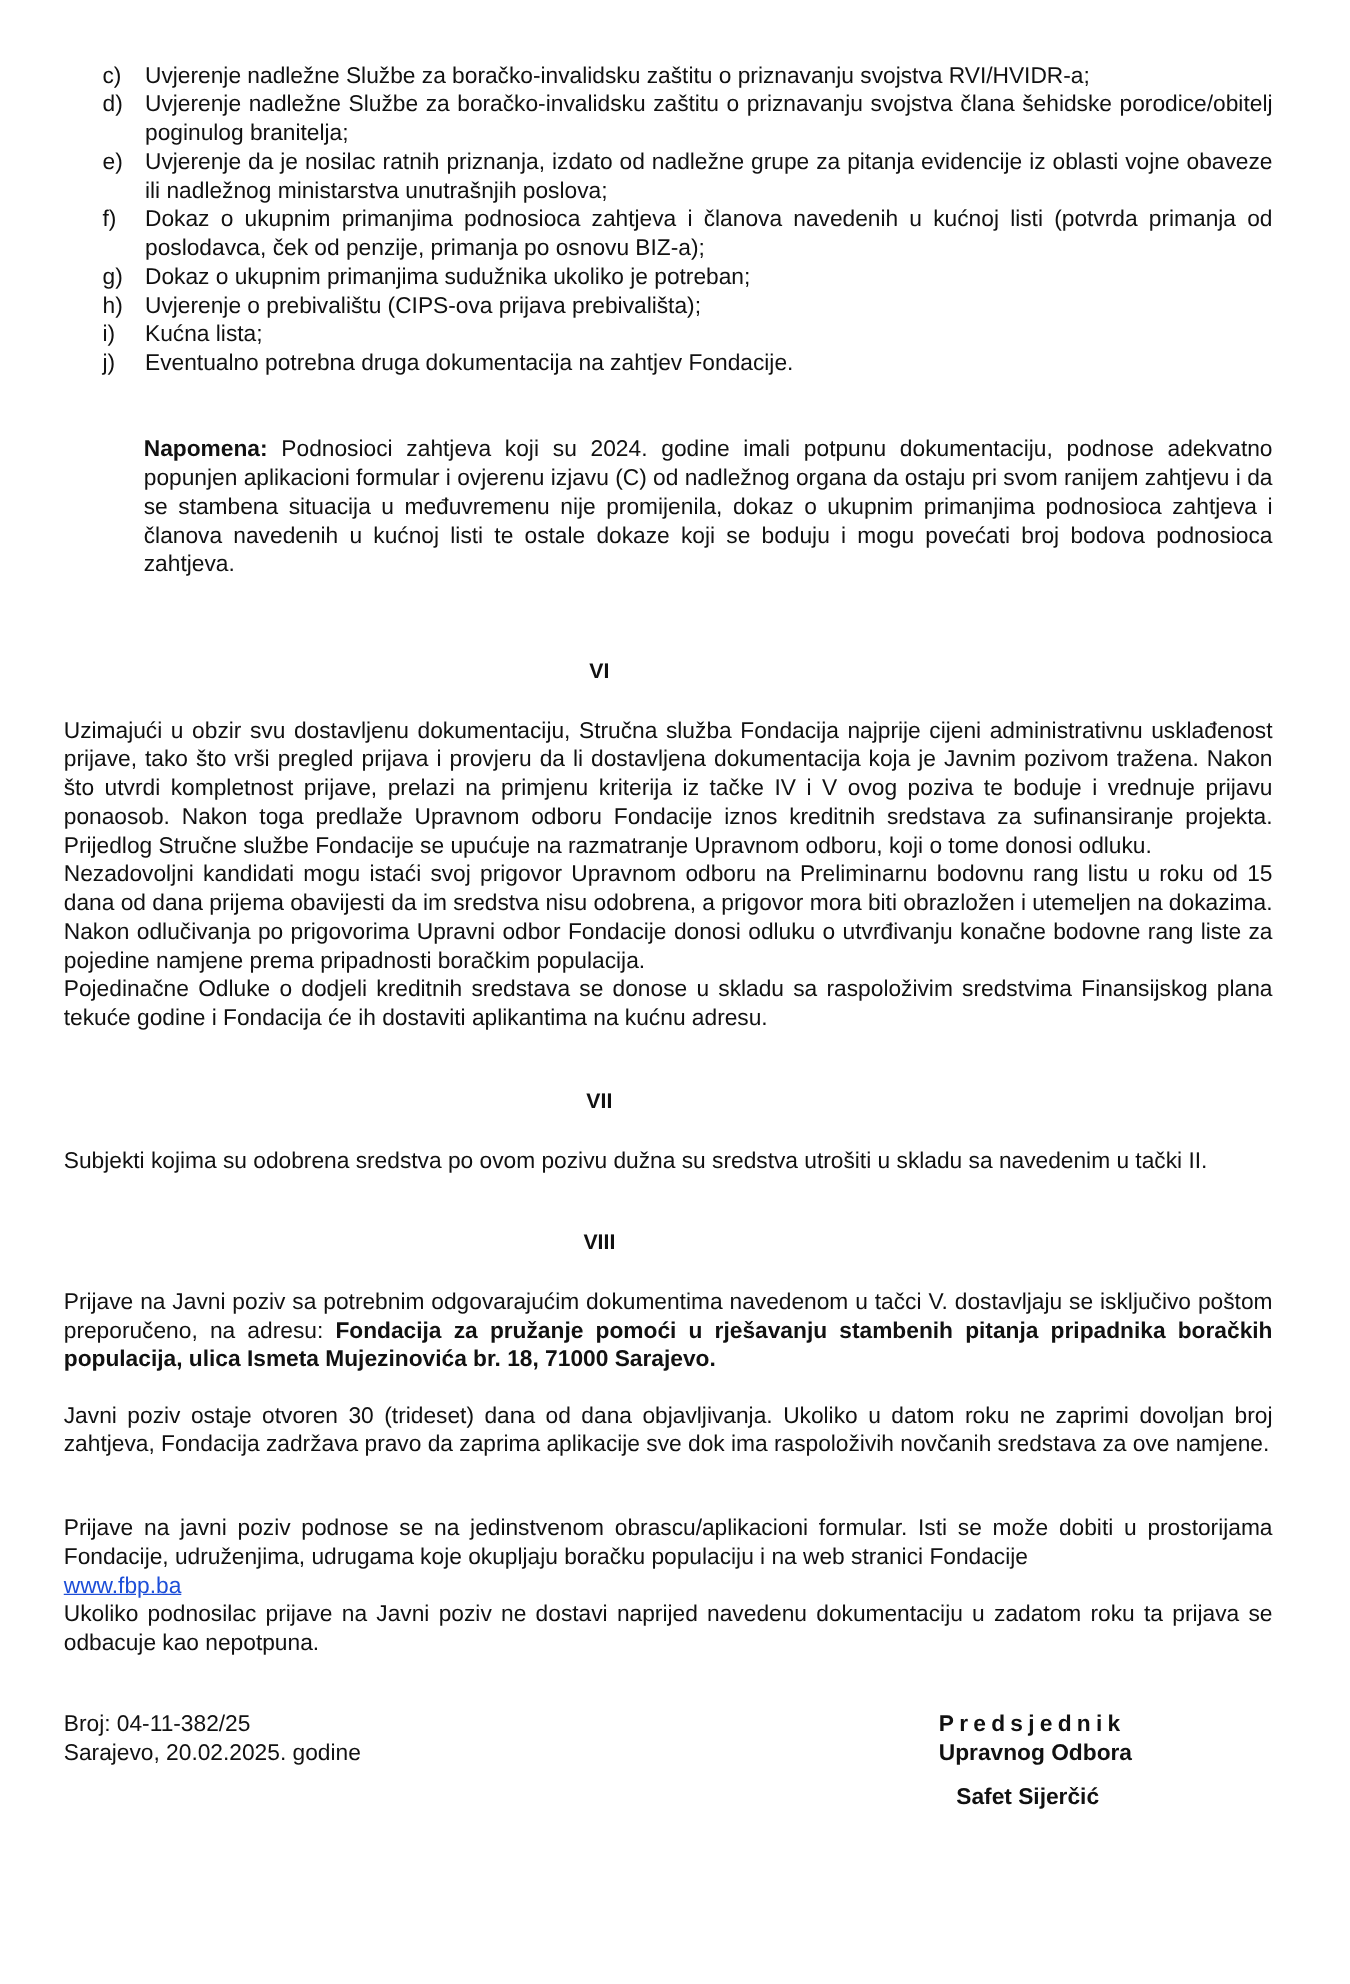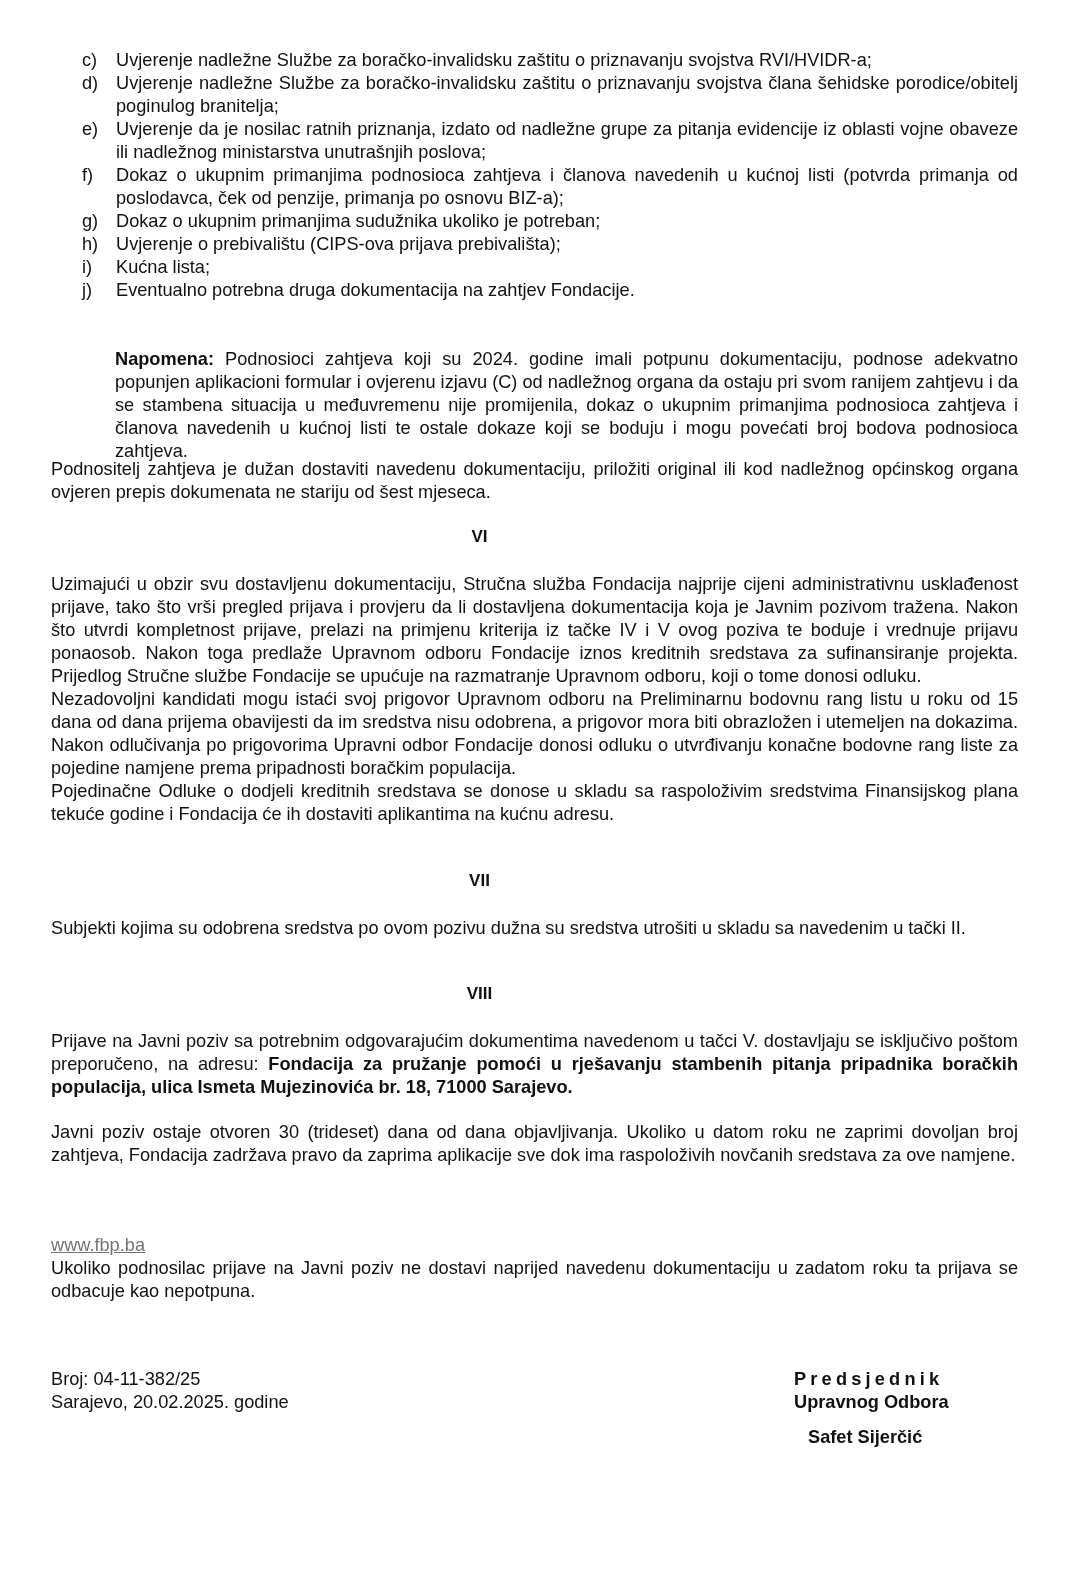--- a/index.html
+++ b/index.html
@@ -9,21 +9,21 @@
     }
     .page { position: absolute; left: 0; top: 0; width: 1080px; height: 1587px; }
     .txt { font-size: 18.2px; line-height: 23px; text-align: justify; }
     .blk { position: absolute; left: 51px; width: 967px; }
     .list { position: absolute; left: 82px; width: 936px; top: 49px; margin: 0; padding: 0; list-style: none; }
     .list li { position: relative; padding-left: 34px; }
     .list li .mk { position: absolute; left: 0; top: 0; }
     .note { position: absolute; left: 115px; width: 903px; top: 348px; }
     .b { font-weight: bold; }
     .heading { position: absolute; left: 0; width: 959px; text-align: center; font-weight: bold; font-size: 17px; }
-    .link { color: #737373; text-decoration: underline; cursor: pointer; }
+    .link { color: #1d4ed8; text-decoration: underline; cursor: pointer; }
     .sig { position: absolute; font-size: 18.2px; line-height: 23px; }
     .spaced { letter-spacing: 4.2px; font-weight: bold; }
   </style>
 </head>
 <body>
 
 <div class="page">
 
   <ul class="list txt">
     <li><span class="mk">c)</span><span>Uvjerenje nadležne Službe za boračko-invalidsku zaštitu o priznavanju svojstva RVI/HVIDR-a;</span></li>
@@ -31,49 +31,48 @@
     <li><span class="mk">e)</span><span>Uvjerenje da je nosilac ratnih priznanja, izdato od nadležne grupe za pitanja evidencije iz oblasti vojne obaveze ili nadležnog ministarstva unutrašnjih poslova;</span></li>
     <li><span class="mk">f)</span><span>Dokaz o ukupnim primanjima podnosioca zahtjeva i članova navedenih u kućnoj listi (potvrda primanja od poslodavca, ček od penzije, primanja po osnovu BIZ-a);</span></li>
     <li><span class="mk">g)</span><span>Dokaz o ukupnim primanjima sudužnika ukoliko je potreban;</span></li>
     <li><span class="mk">h)</span><span>Uvjerenje o prebivalištu (CIPS-ova prijava prebivališta);</span></li>
     <li><span class="mk">i)</span><span>Kućna lista;</span></li>
     <li><span class="mk">j)</span><span>Eventualno potrebna druga dokumentacija na zahtjev Fondacije.</span></li>
   </ul>
 
   <p class="note txt" style="margin:0;"><span class="b">Napomena:</span><span> Podnosioci zahtjeva koji su 2024. godine imali potpunu dokumentaciju, podnose adekvatno popunjen aplikacioni formular i ovjerenu izjavu (C) od nadležnog organa da ostaju pri svom ranijem zahtjevu i da se stambena situacija u međuvremenu nije promijenila, dokaz o ukupnim primanjima podnosioca zahtjeva i članova navedenih u kućnoj listi te ostale dokaze koji se boduju i mogu povećati broj bodova podnosioca zahtjeva.</span></p>
 
-  <p class="blk txt" style="top:458px;margin:0;">Podnositelj zahtjeva je dužan dostaviti navedenu dokumentaciju, priložiti original ili kod nadležnog općinskog organa ovjeren prepis dokumenata ne stariju od šest mjeseca.</p>
 
   <div class="heading" style="top:527px;">VI</div>
 
   <div class="blk txt" style="top:573px;">
     <p style="margin:0;">Uzimajući u obzir svu dostavljenu dokumentaciju, Stručna služba Fondacija najprije cijeni administrativnu usklađenost prijave, tako što vrši pregled prijava i provjeru da li dostavljena dokumentacija koja je Javnim pozivom tražena. Nakon što utvrdi kompletnost prijave, prelazi na primjenu kriterija iz tačke IV i V ovog poziva te boduje i vrednuje prijavu ponaosob. Nakon toga predlaže Upravnom odboru Fondacije iznos kreditnih sredstava za sufinansiranje projekta. Prijedlog Stručne službe Fondacije se upućuje na razmatranje Upravnom odboru, koji o tome donosi odluku.</p>
     <p style="margin:0;">Nezadovoljni kandidati mogu istaći svoj prigovor Upravnom odboru na Preliminarnu bodovnu rang listu u roku od 15 dana od dana prijema obavijesti da im sredstva nisu odobrena, a prigovor mora biti obrazložen i utemeljen na dokazima. Nakon odlučivanja po prigovorima Upravni odbor Fondacije donosi odluku o utvrđivanju konačne bodovne rang liste za pojedine namjene prema pripadnosti boračkim populacija.</p>
     <p style="margin:0;">Pojedinačne Odluke o dodjeli kreditnih sredstava se donose u skladu sa raspoloživim sredstvima Finansijskog plana tekuće godine i Fondacija će ih  dostaviti  aplikantima na kućnu adresu.</p>
   </div>
 
   <div class="heading" style="top:871px;">VII</div>
 
   <p class="blk txt" style="top:917px;margin:0;">Subjekti kojima su odobrena sredstva po ovom pozivu dužna su sredstva utrošiti u skladu sa navedenim u tački II.</p>
 
   <div class="heading" style="top:984px;">VIII</div>
 
   <p class="blk txt" style="top:1030px;margin:0;"><span>Prijave na Javni poziv sa potrebnim odgovarajućim dokumentima navedenom u tačci V. dostavljaju se isključivo poštom preporučeno, na adresu: </span><span class="b">Fondacija za pružanje pomoći u rješavanju stambenih pitanja pripadnika boračkih populacija, ulica Ismeta Mujezinovića br. 18, 71000 Sarajevo.</span></p>
 
   <p class="blk txt" style="top:1121px;margin:0;">Javni poziv ostaje otvoren 30 (trideset) dana od dana objavljivanja. Ukoliko u datom roku ne zaprimi dovoljan broj zahtjeva, Fondacija zadržava pravo da zaprima aplikacije sve dok ima raspoloživih novčanih sredstava za ove namjene.</p>
 
   <div class="blk txt" style="top:1211px;">
-    <p style="margin:0;"><br><a class="link">www.fbp.ba</a></p>
+    <p style="margin:0;"><span>Prijave na javni poziv podnose se na jedinstvenom obrascu/aplikacioni formular. Isti se može dobiti u prostorijama Fondacije, udruženjima, udrugama koje okupljaju boračku populaciju i na web stranici Fondacije</span><br><a class="link">www.fbp.ba</a></p>
     <p style="margin:0;">Ukoliko podnosilac prijave na Javni poziv ne  dostavi naprijed navedenu dokumentaciju u zadatom roku ta prijava se odbacuje kao nepotpuna.</p>
   </div>
 
   <div class="sig" style="left:51px;top:1368px;">
     <div>Broj: 04-11-382/25</div>
     <div>Sarajevo, 20.02.2025. godine</div>
   </div>
 
-  <div class="sig" style="left:794px;top:1368px;">
+  <div class="sig" style="left:751px;top:1368px;">
     <div class="spaced">Predsjednik</div>
     <div class="b">Upravnog Odbora</div>
     <div class="b" style="margin-top:12px;padding-left:14px;">Safet Sijerčić</div>
   </div>
 
 </div>
 
 </body></html>

